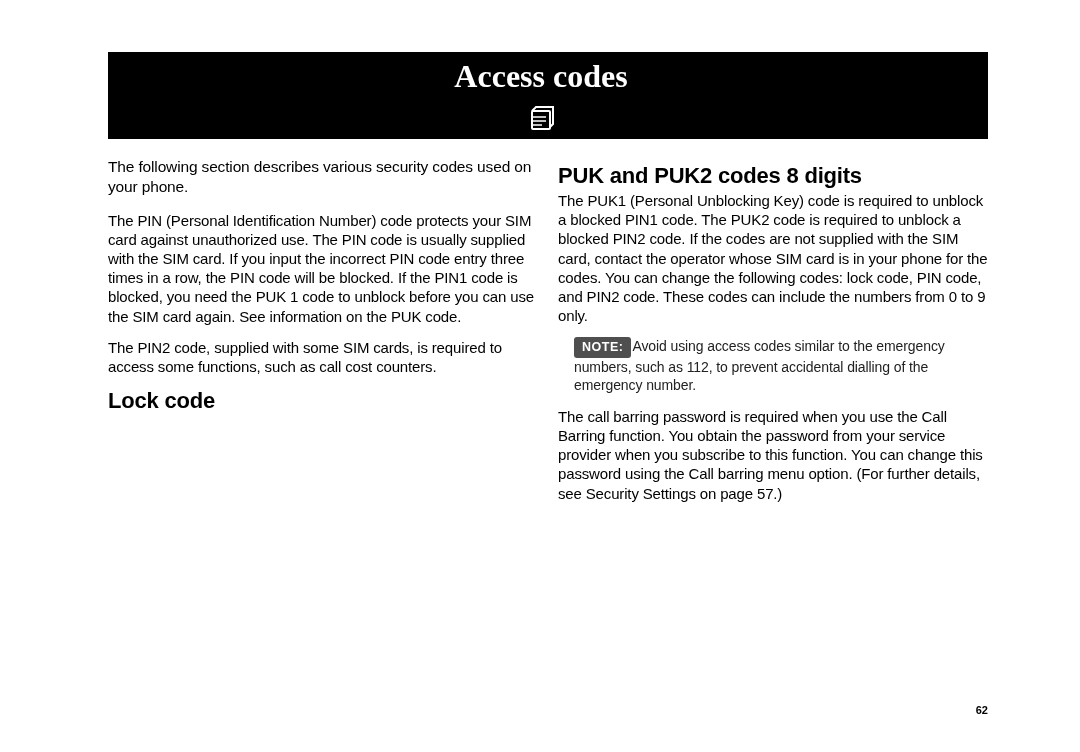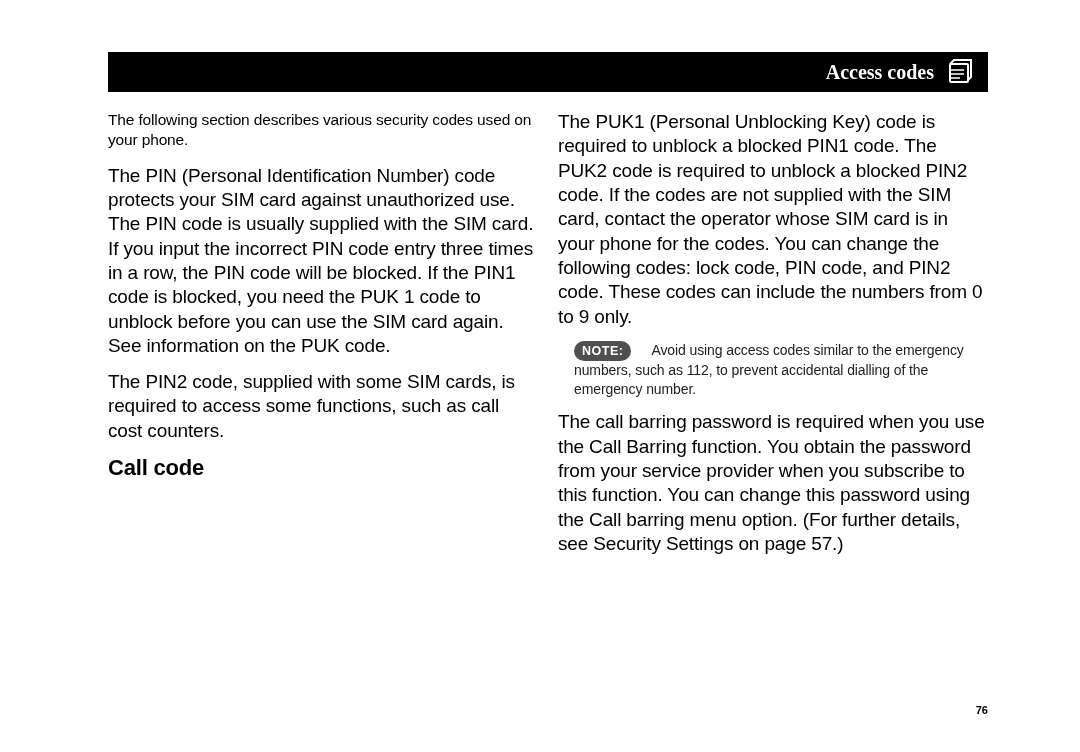--- a/index.html
+++ b/index.html
@@ -8,28 +8,29 @@
     width: 1080px;
     height: 752px;
     position: relative;
     padding: 52px 92px 40px 108px;
   }
   .header-bar {
     background: #000;
     color: #fff;
     font-family: Georgia, 'Times New Roman', serif;
     font-weight: bold;
-    font-size: 20px;
+    font-size: 32px;
     text-align: right;
     padding: 6px 14px 6px 0;
     margin-bottom: 18px;
     display: flex;
     justify-content: flex-end;
     align-items: center;
     gap: 10px;
+    flex-direction: column;
   }
   .header-bar svg { flex: 0 0 auto; }
   .cols {
     display: flex;
     gap: 20px;
   }
   .col {
     flex: 1 1 0;
     min-width: 0;
   }
@@ -41,43 +42,43 @@
   }
   h2 {
     font-family: Arial, Helvetica, sans-serif;
     font-weight: 900;
     font-size: 22px;
     letter-spacing: -0.2px;
     margin-top: 6px;
     margin-bottom: 2px;
   }
   .body {
-    font-size: 19px;
+    font-size: 15px;
     line-height: 1.28;
     letter-spacing: -0.15px;
     margin-bottom: 12px;
   }
   .note-block {
     font-size: 14px;
     line-height: 1.32;
     color: #222;
     padding-left: 16px;
     margin-top: 6px;
     margin-bottom: 12px;
     letter-spacing: -0.1px;
   }
   .note-label {
     display: inline-block;
     background: #4f4f4f;
     color: #fff;
     font-weight: bold;
     font-size: 12.5px;
     padding: 2px 8px;
-    border-radius: 10px;
-    margin-right: 20px;
+    border-radius: 3px;
+    margin-right: 1px;
     letter-spacing: 0.5px;
     vertical-align: 0px;
   }
   .page-num {
     position: absolute;
     right: 92px;
     bottom: 36px;
     font-size: 11px;
     font-weight: bold;
   }
@@ -100,30 +101,31 @@
 
   <div class="cols">
 
     <div class="col">
       <p class="intro">The following section describes various security codes used on your phone.</p>
 
       <p class="body">The PIN (Personal Identification Number) code protects your SIM card against unauthorized use. The PIN code is usually supplied with the SIM card. If you input the incorrect PIN code entry three times in a row, the PIN code will be blocked. If the PIN1 code is blocked, you need the PUK 1 code to unblock before you can use the SIM card again. See information on the PUK code.</p>
 
       <p class="body">The PIN2 code, supplied with some SIM cards, is required to access some functions, such as call cost counters.</p>
 
-      <h2>Call code</h2>
+      <h2>Lock code</h2>
 
     </div>
 
     <div class="col">
+      <h2>PUK and PUK2 codes 8 digits</h2>
       <p class="body">The PUK1 (Personal Unblocking Key) code is required to unblock a blocked PIN1 code. The PUK2 code is required to unblock a blocked PIN2 code. If the codes are not supplied with the SIM card, contact the operator whose SIM card is in your phone for the codes. You can change the following codes: lock code, PIN code, and PIN2 code. These codes can include the numbers from 0 to 9 only.</p>
 
       <div class="note-block">
         <span class="note-label">NOTE:</span><span>Avoid using access codes similar to the emergency numbers, such as 112, to prevent accidental dialling of the emergency number.</span>
       </div>
 
       <p class="body">The call barring password is required when you use the Call Barring function. You obtain the password from your service provider when you subscribe to this function. You can change this password using the Call barring menu option. (For further details, see Security Settings on page 57.)</p>
     </div>
 
   </div>
 
-  <div class="page-num">76</div>
+  <div class="page-num">62</div>
 </div>
 
 </body></html>

